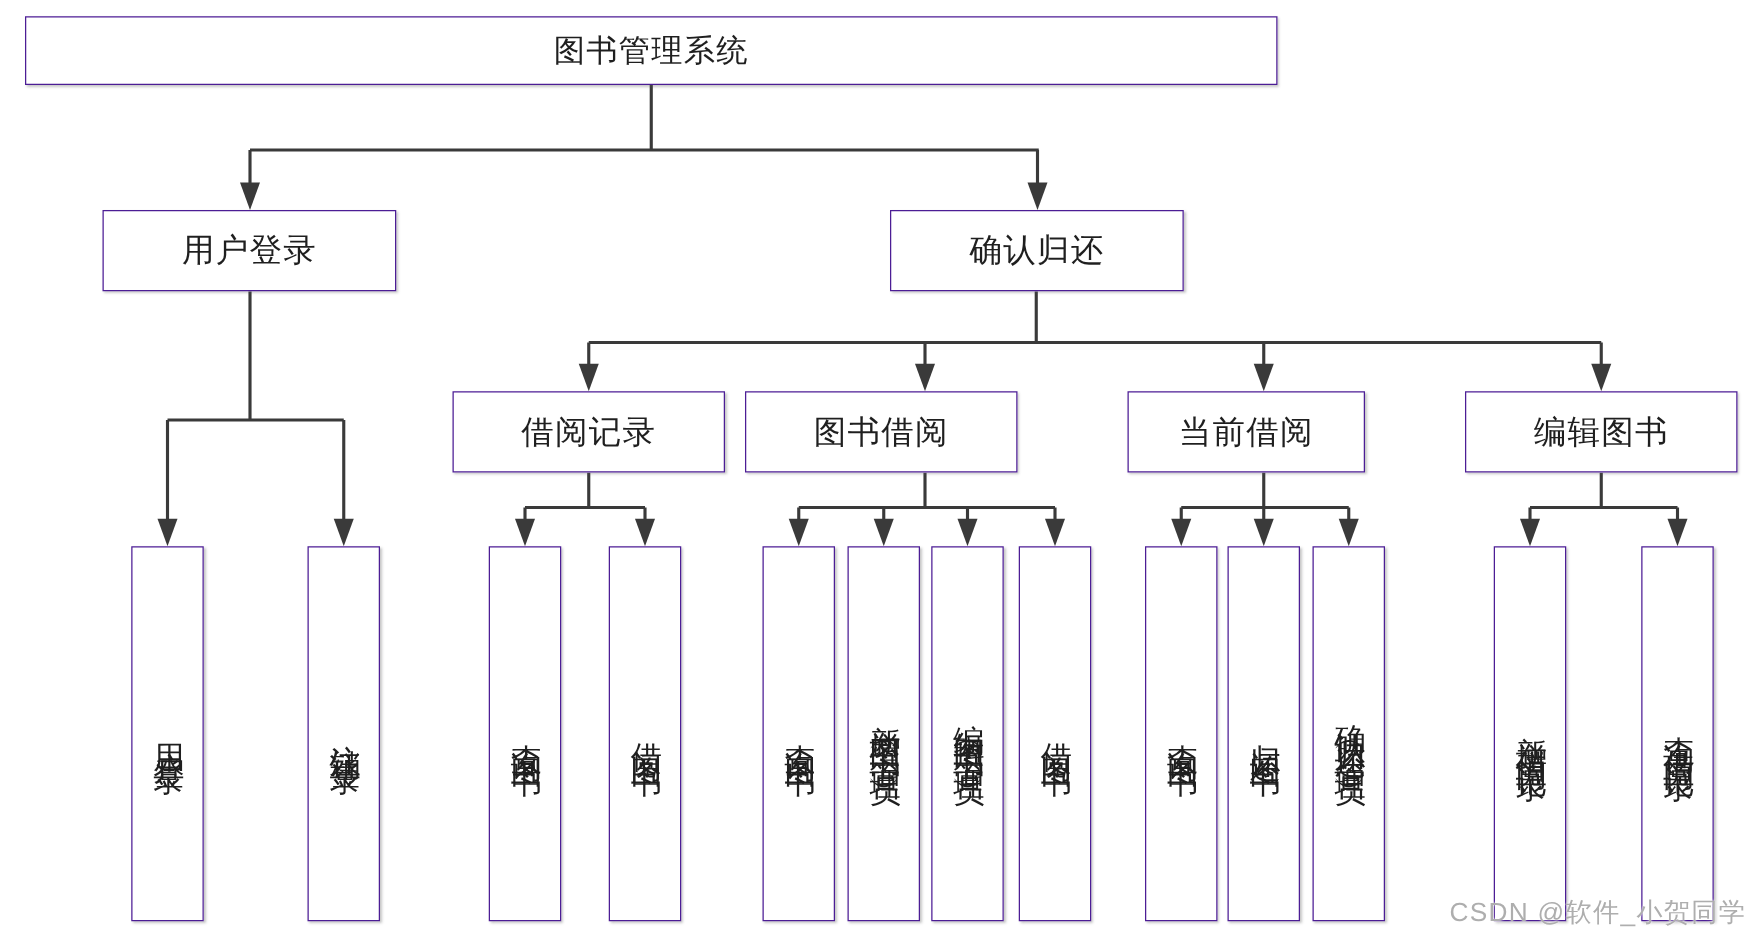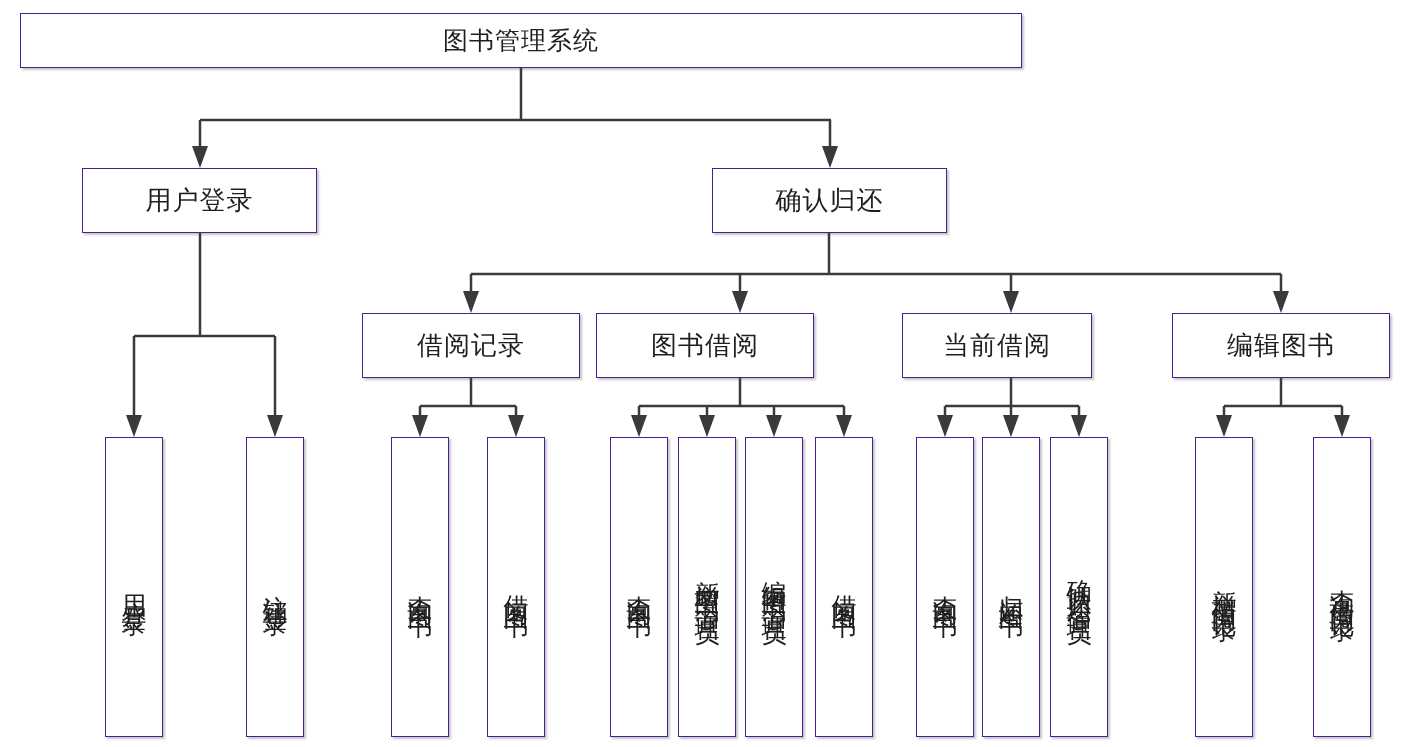--- a/index.html
+++ b/index.html
@@ -184,14 +184,15 @@
     <span class="v-label">确认归还（管理员）</span>
   </div>
 
   <div class="box" style="left:1195px;top:437px;width:58px;height:300px">
     <span class="v-label">新增借阅记录</span>
   </div>
   <div class="box" style="left:1313px;top:437px;width:58px;height:300px">
     <span class="v-label">查询借阅记录</span>
   </div>
 
+  <div class="watermark">CSDN @软件_小贺同学</div>
 
 </div>
 
 </body></html>

